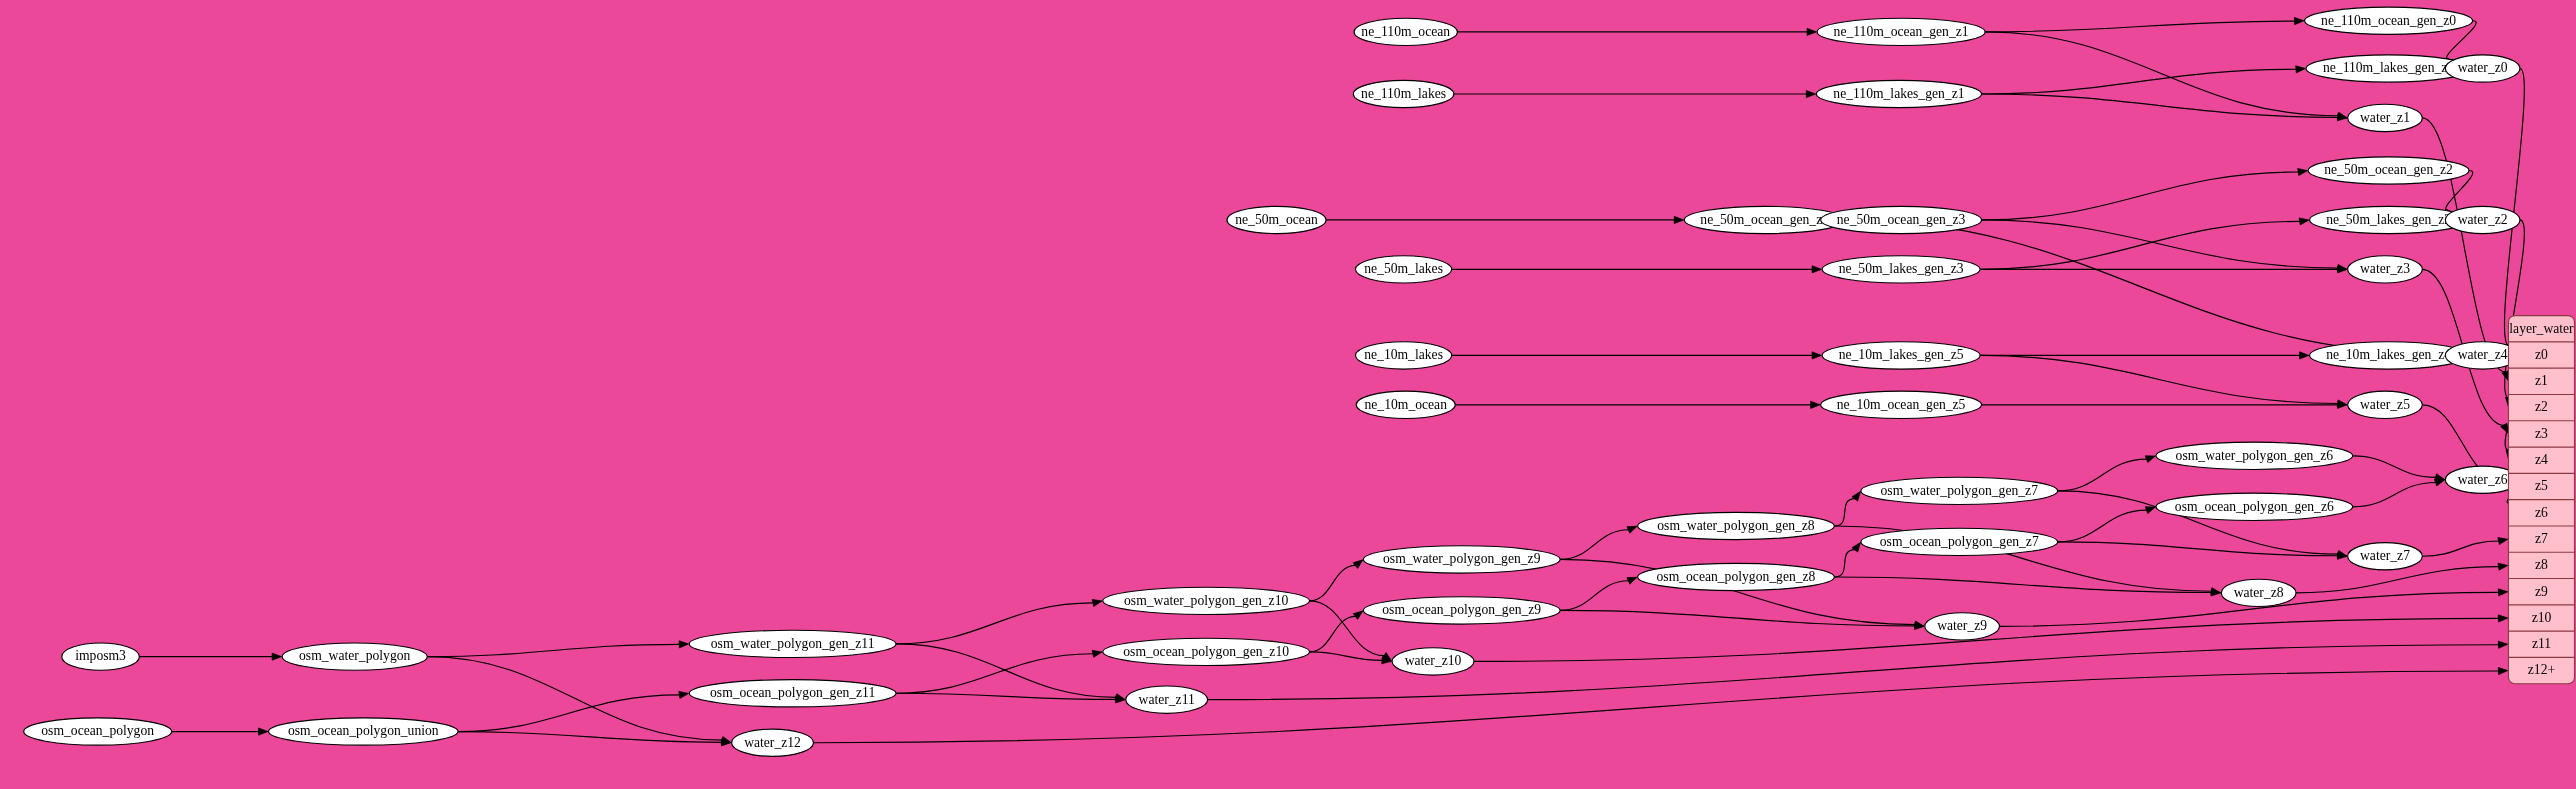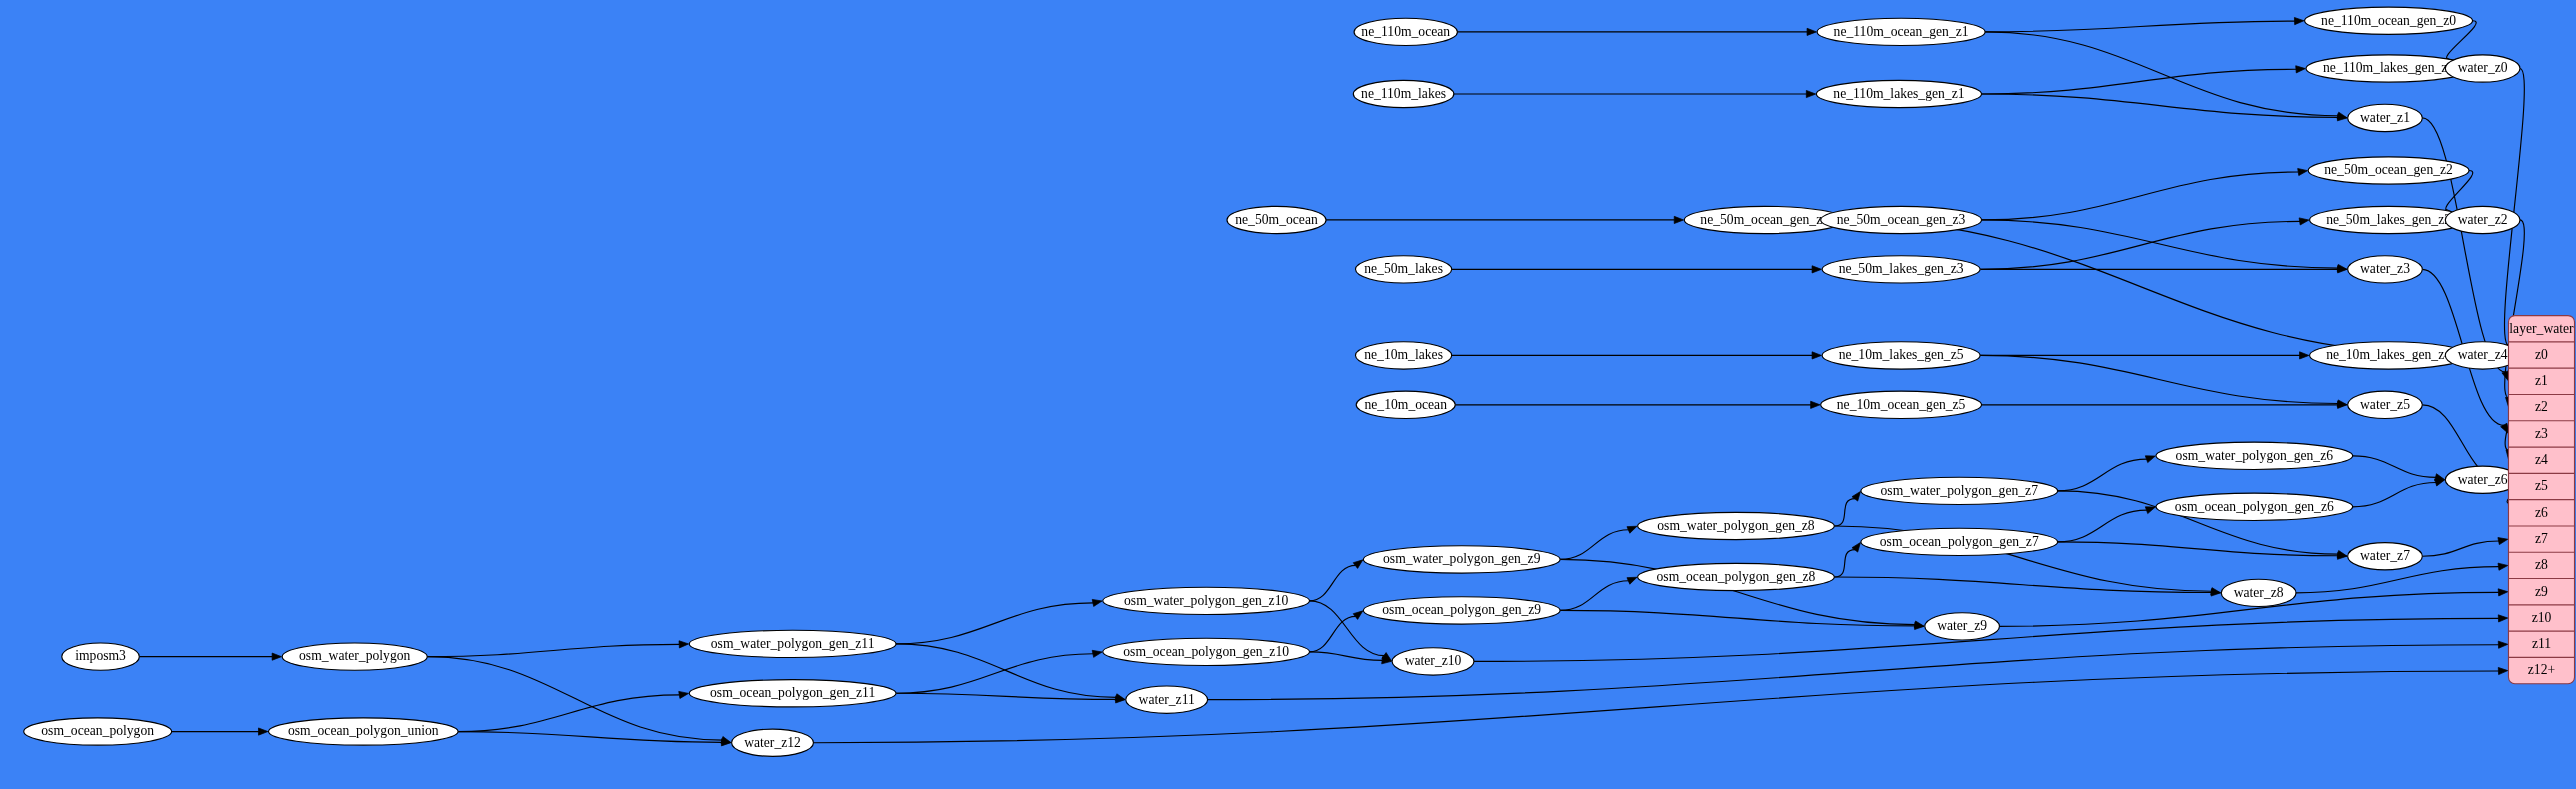--- a/index.html
+++ b/index.html
@@ -4,21 +4,21 @@
 <style>
   html, body {
     margin: 0;
     padding: 0;
     background: #ffffff;
   }
   #canvas-wrap {
     position: relative;
     width: 2576px;
     height: 789px;
-    background: #3b82f6;
+    background: #ec4899;
     overflow: hidden;
   }
   svg#graph {
     position: absolute;
     left: 0;
     top: 0;
     width: 2576px;
     height: 789px;
     font-family: "Liberation Serif", "DejaVu Serif", serif;
   }

